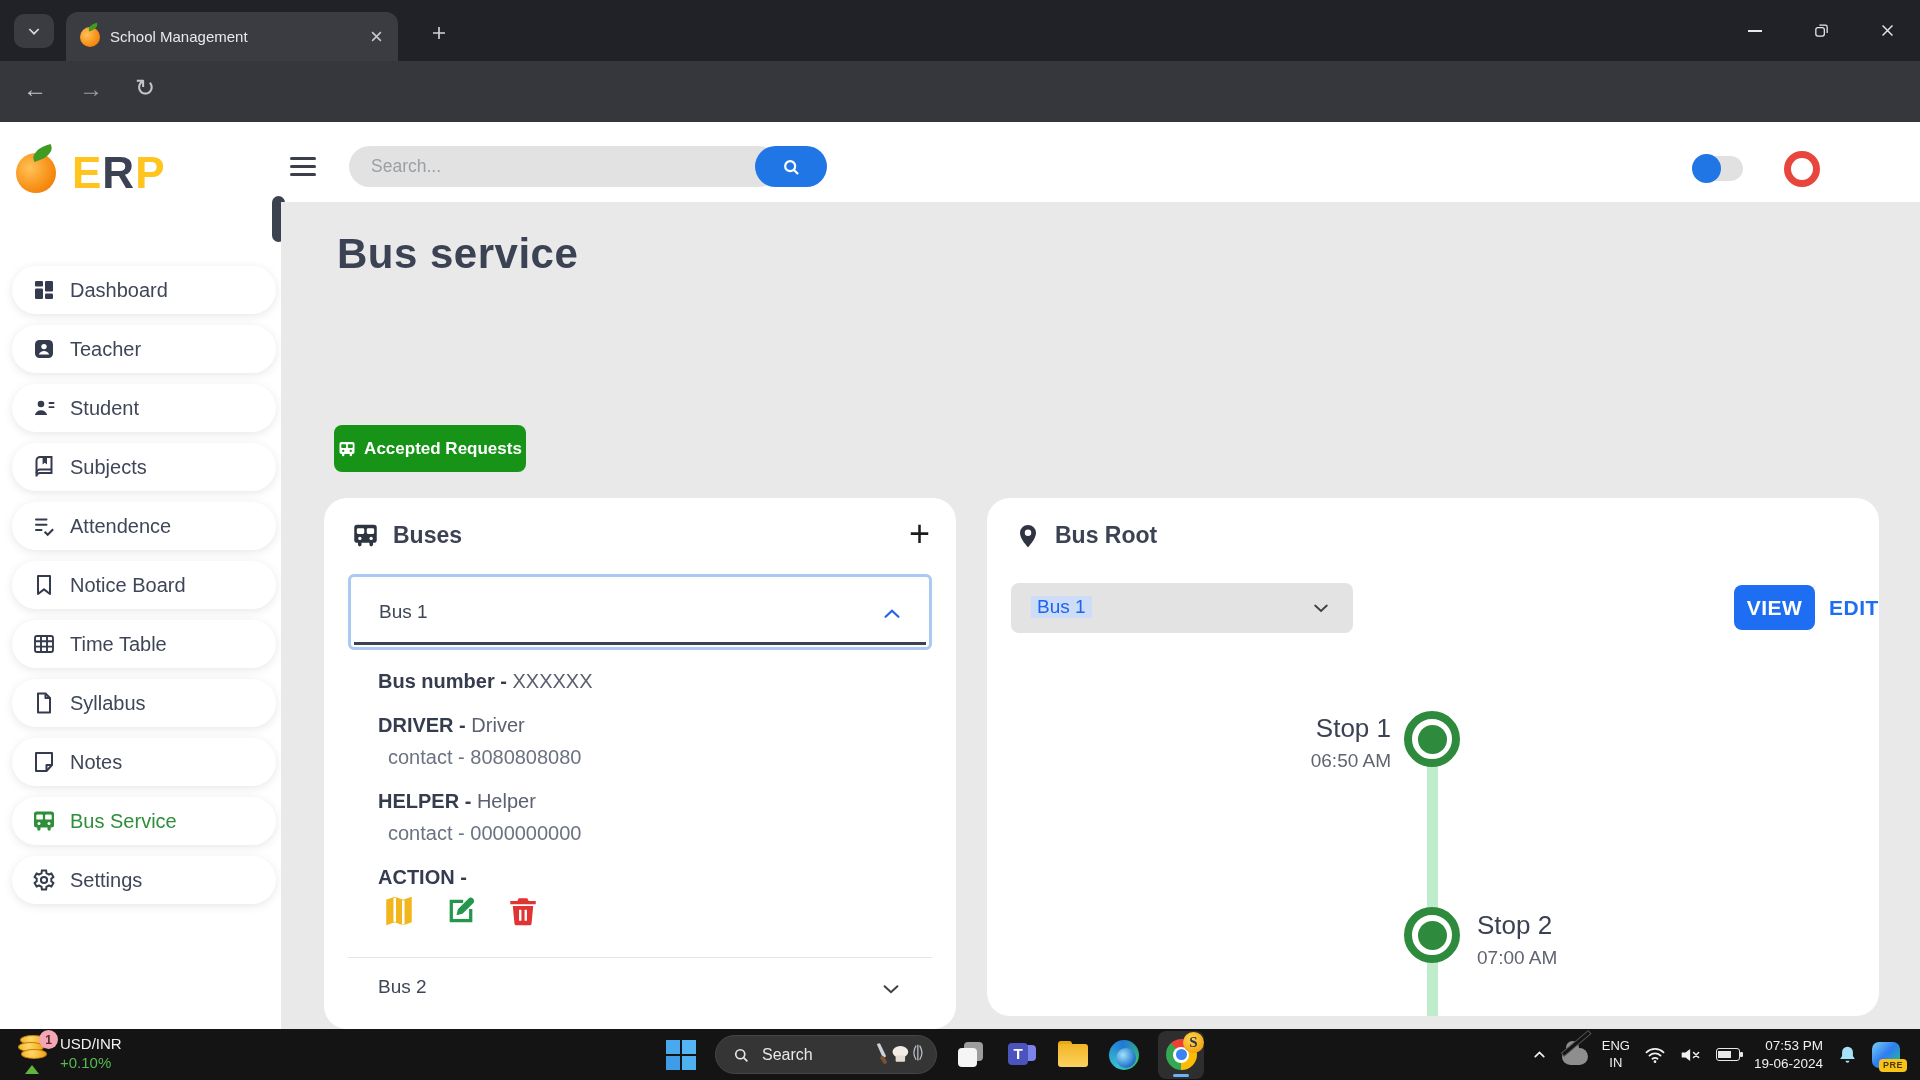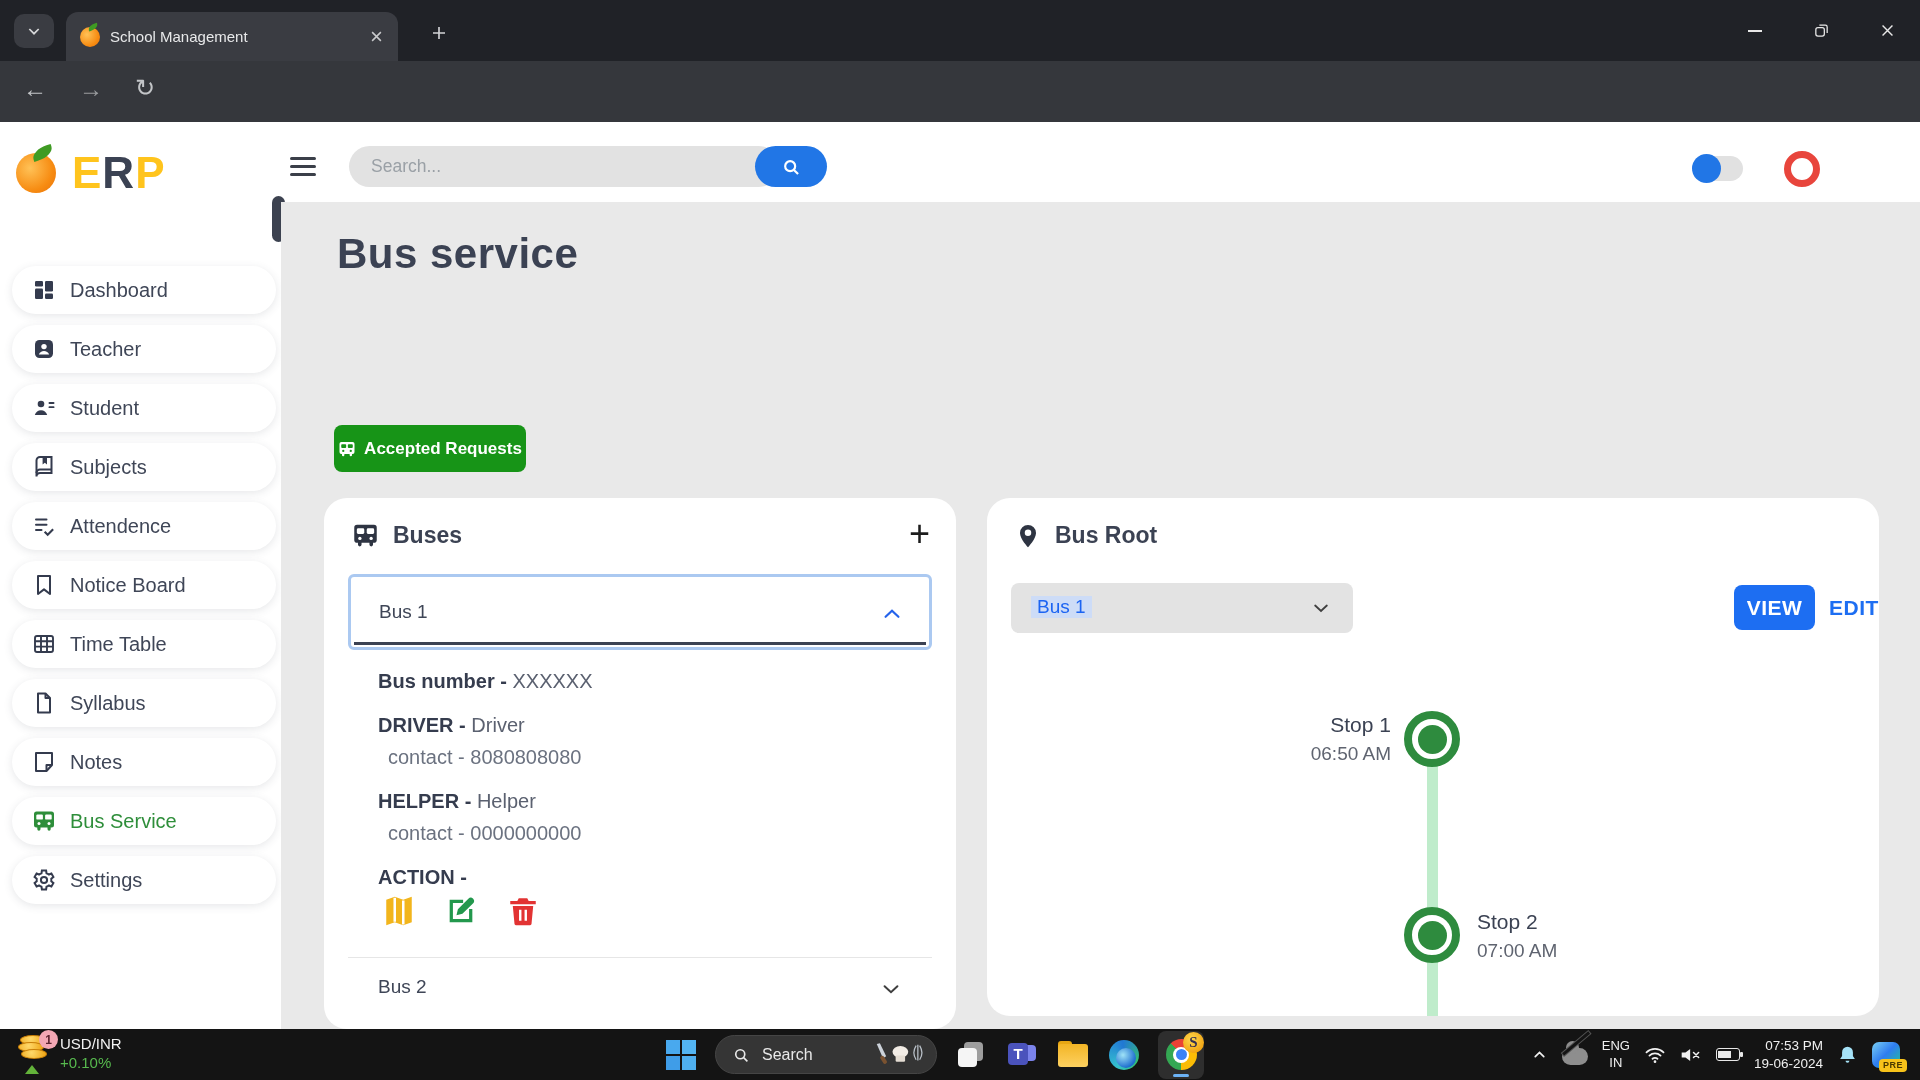--- a/index.html
+++ b/index.html
@@ -116,21 +116,21 @@
   .btn-view { position:absolute; left:747px; top:87px; width:81px; height:45px; background:#1d6ef2; border-radius:8px;
      color:#fff; font-size:21px; font-weight:bold; display:flex; align-items:center; justify-content:center; letter-spacing:0.5px; }
   .btn-edit { position:absolute; left:842px; top:87px; height:45px; line-height:45px; color:#1d6ef2; font-size:21px; font-weight:bold; letter-spacing:0.5px; }
 
   .timeline-line { position:absolute; left:440px; top:241px; width:11px; height:290px; background:#bfeccb; }
   .stopdot { position:absolute; width:56px; height:56px; border-radius:50%; border:8px solid #2e8b3e; background:#fff;
      display:flex; align-items:center; justify-content:center; }
   .stopdot .core { width:29px; height:29px; border-radius:50%; background:#2e8b3e; }
   .dot1 { left:417px; top:213px; } .dot2 { left:417px; top:409px; }
   .stoplabel { position:absolute; }
-  .stoplabel .sname { font-size:21px; color:#3b4253; }
+  .stoplabel .sname { font-size:26px; color:#3b4253; }
   .stoplabel .stime { font-size:19px; color:#5f6470; margin-top:6px; }
   .lab1 { left:180px; top:215px; width:224px; text-align:right; }
   .lab2 { left:490px; top:412px; width:224px; text-align:left; }
 
   
   .taskbar { position:absolute; left:0; top:1029px; width:1920px; height:51px; background:#141414; }
   .stock { position:absolute; left:18px; top:4px; display:flex; gap:8px; }
   .coins { position:relative; width:34px; height:40px; }
   .coin { position:absolute; width:26px; height:10px; border-radius:50%;
      background:radial-gradient(circle at 40% 35%, #ffd96b, #eda20f); border:1px solid #c97f08; }

